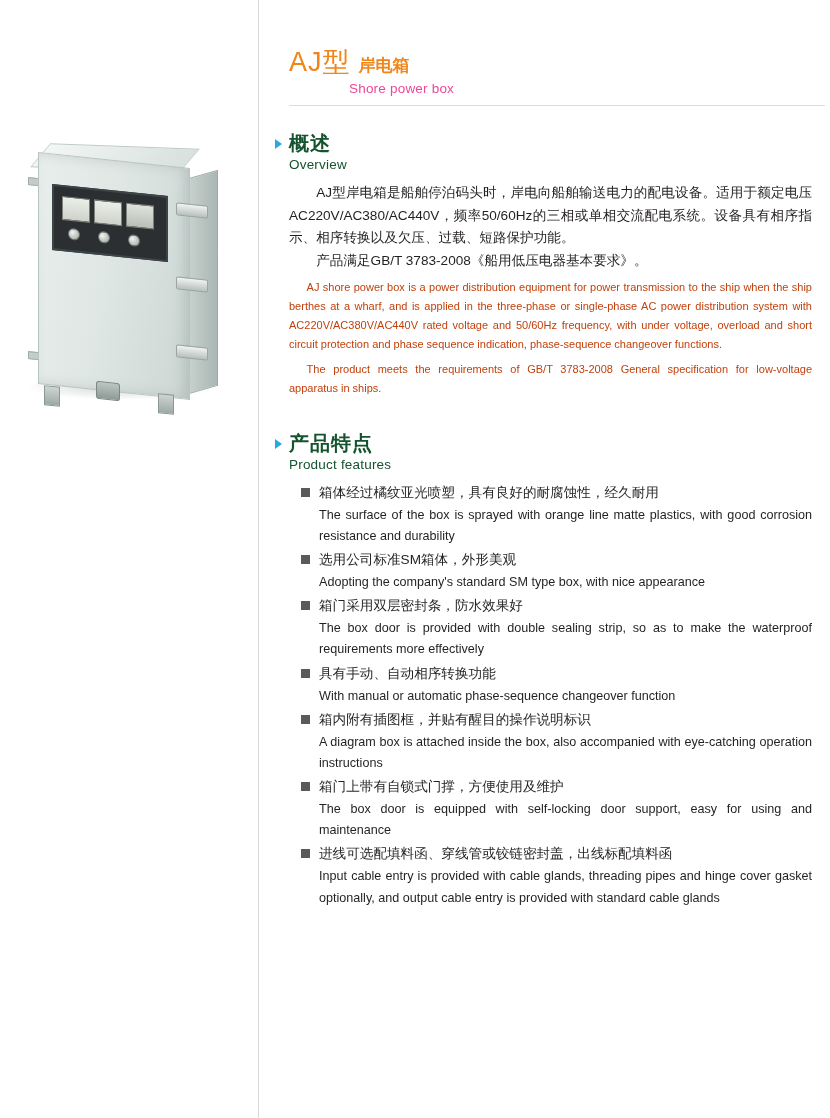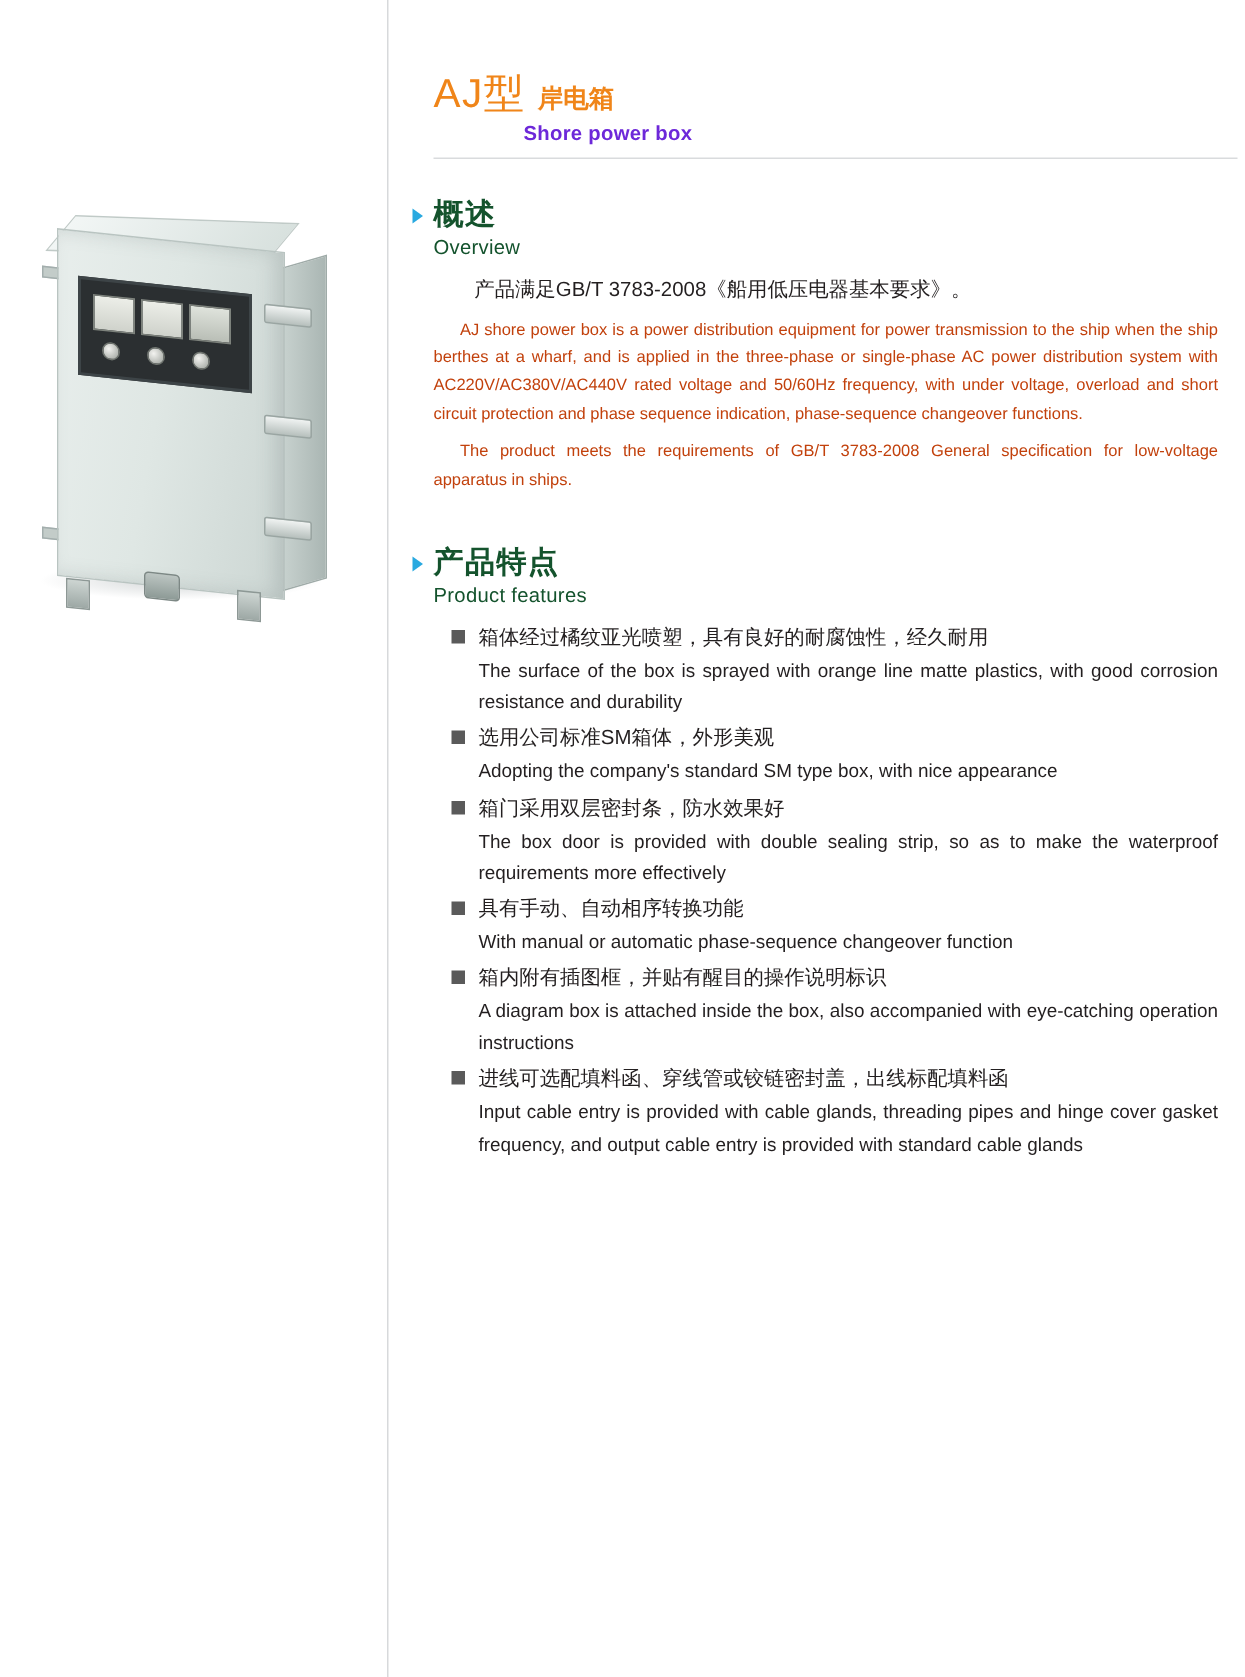--- a/index.html
+++ b/index.html
@@ -191,25 +191,24 @@
     font-weight: 400;
   }
   .title-cn {
     font-size: 17px;
     color: #f08519;
     margin-left: 8px;
     font-weight: 700;
   }
   .title-en {
     font-size: 13.5px;
-    color: #6d28d9;
+    color: #ec4899;
     margin-left: 60px;
     margin-top: 1px;
     letter-spacing: 0.2px;
-    font-weight: bold;
   }
   .title-rule {
     margin-top: 9px;
     margin-left: 0px;
     height: 1px;
     background: #d9dbdd;
     width: 536px;
   }
 
   
@@ -339,20 +338,21 @@
       <div class="title-rule"></div>
     </div>
 
     <div class="section">
       <span class="sec-arrow"></span>
       <div class="sec-cn">概述</div>
       <div class="sec-en">Overview</div>
     </div>
 
     <div class="body-block">
+      <p class="cn">AJ型岸电箱是船舶停泊码头时，岸电向船舶输送电力的配电设备。适用于额定电压AC220V/AC380/AC440V，频率50/60Hz的三相或单相交流配电系统。设备具有相序指示、相序转换以及欠压、过载、短路保护功能。</p>
       <p class="cn">产品满足GB/T 3783-2008《船用低压电器基本要求》。</p>
       <p class="en">AJ shore power box is a power distribution equipment for power transmission to the ship when the ship berthes at a wharf, and is applied in the three-phase or single-phase AC power distribution system with AC220V/AC380V/AC440V rated voltage and 50/60Hz frequency, with under voltage, overload and short circuit protection and phase sequence indication, phase-sequence changeover functions.</p>
       <p class="en">The product meets the requirements of GB/T 3783-2008 General specification for low-voltage apparatus in ships.</p>
     </div>
 
     <div class="section" style="margin-top:34px;">
       <span class="sec-arrow"></span>
       <div class="sec-cn">产品特点</div>
       <div class="sec-en">Product features</div>
     </div>
@@ -392,24 +392,31 @@
       </div>
 
       <div class="feature">
         <div class="feat-cn">
           <span class="feat-bullet"></span>
           <span>箱内附有插图框，并贴有醒目的操作说明标识</span>
         </div>
         <div class="feat-en">A diagram box is attached inside the box, also accompanied with eye-catching operation instructions</div>
       </div>
 
+      <div class="feature">
+        <div class="feat-cn">
+          <span class="feat-bullet"></span>
+          <span>箱门上带有自锁式门撑，方便使用及维护</span>
+        </div>
+        <div class="feat-en">The box door is equipped with self-locking door support, easy for using and maintenance</div>
+      </div>
 
       <div class="feature">
         <div class="feat-cn">
           <span class="feat-bullet"></span>
           <span>进线可选配填料函、穿线管或铰链密封盖，出线标配填料函</span>
         </div>
-        <div class="feat-en">Input cable entry is provided with cable glands, threading pipes and hinge cover gasket frequency, and output cable entry is provided with standard cable glands</div>
+        <div class="feat-en">Input cable entry is provided with cable glands, threading pipes and hinge cover gasket optionally, and output cable entry is provided with standard cable glands</div>
       </div>
 
     </div>
   </div>
 </div>
 
 </body></html>

